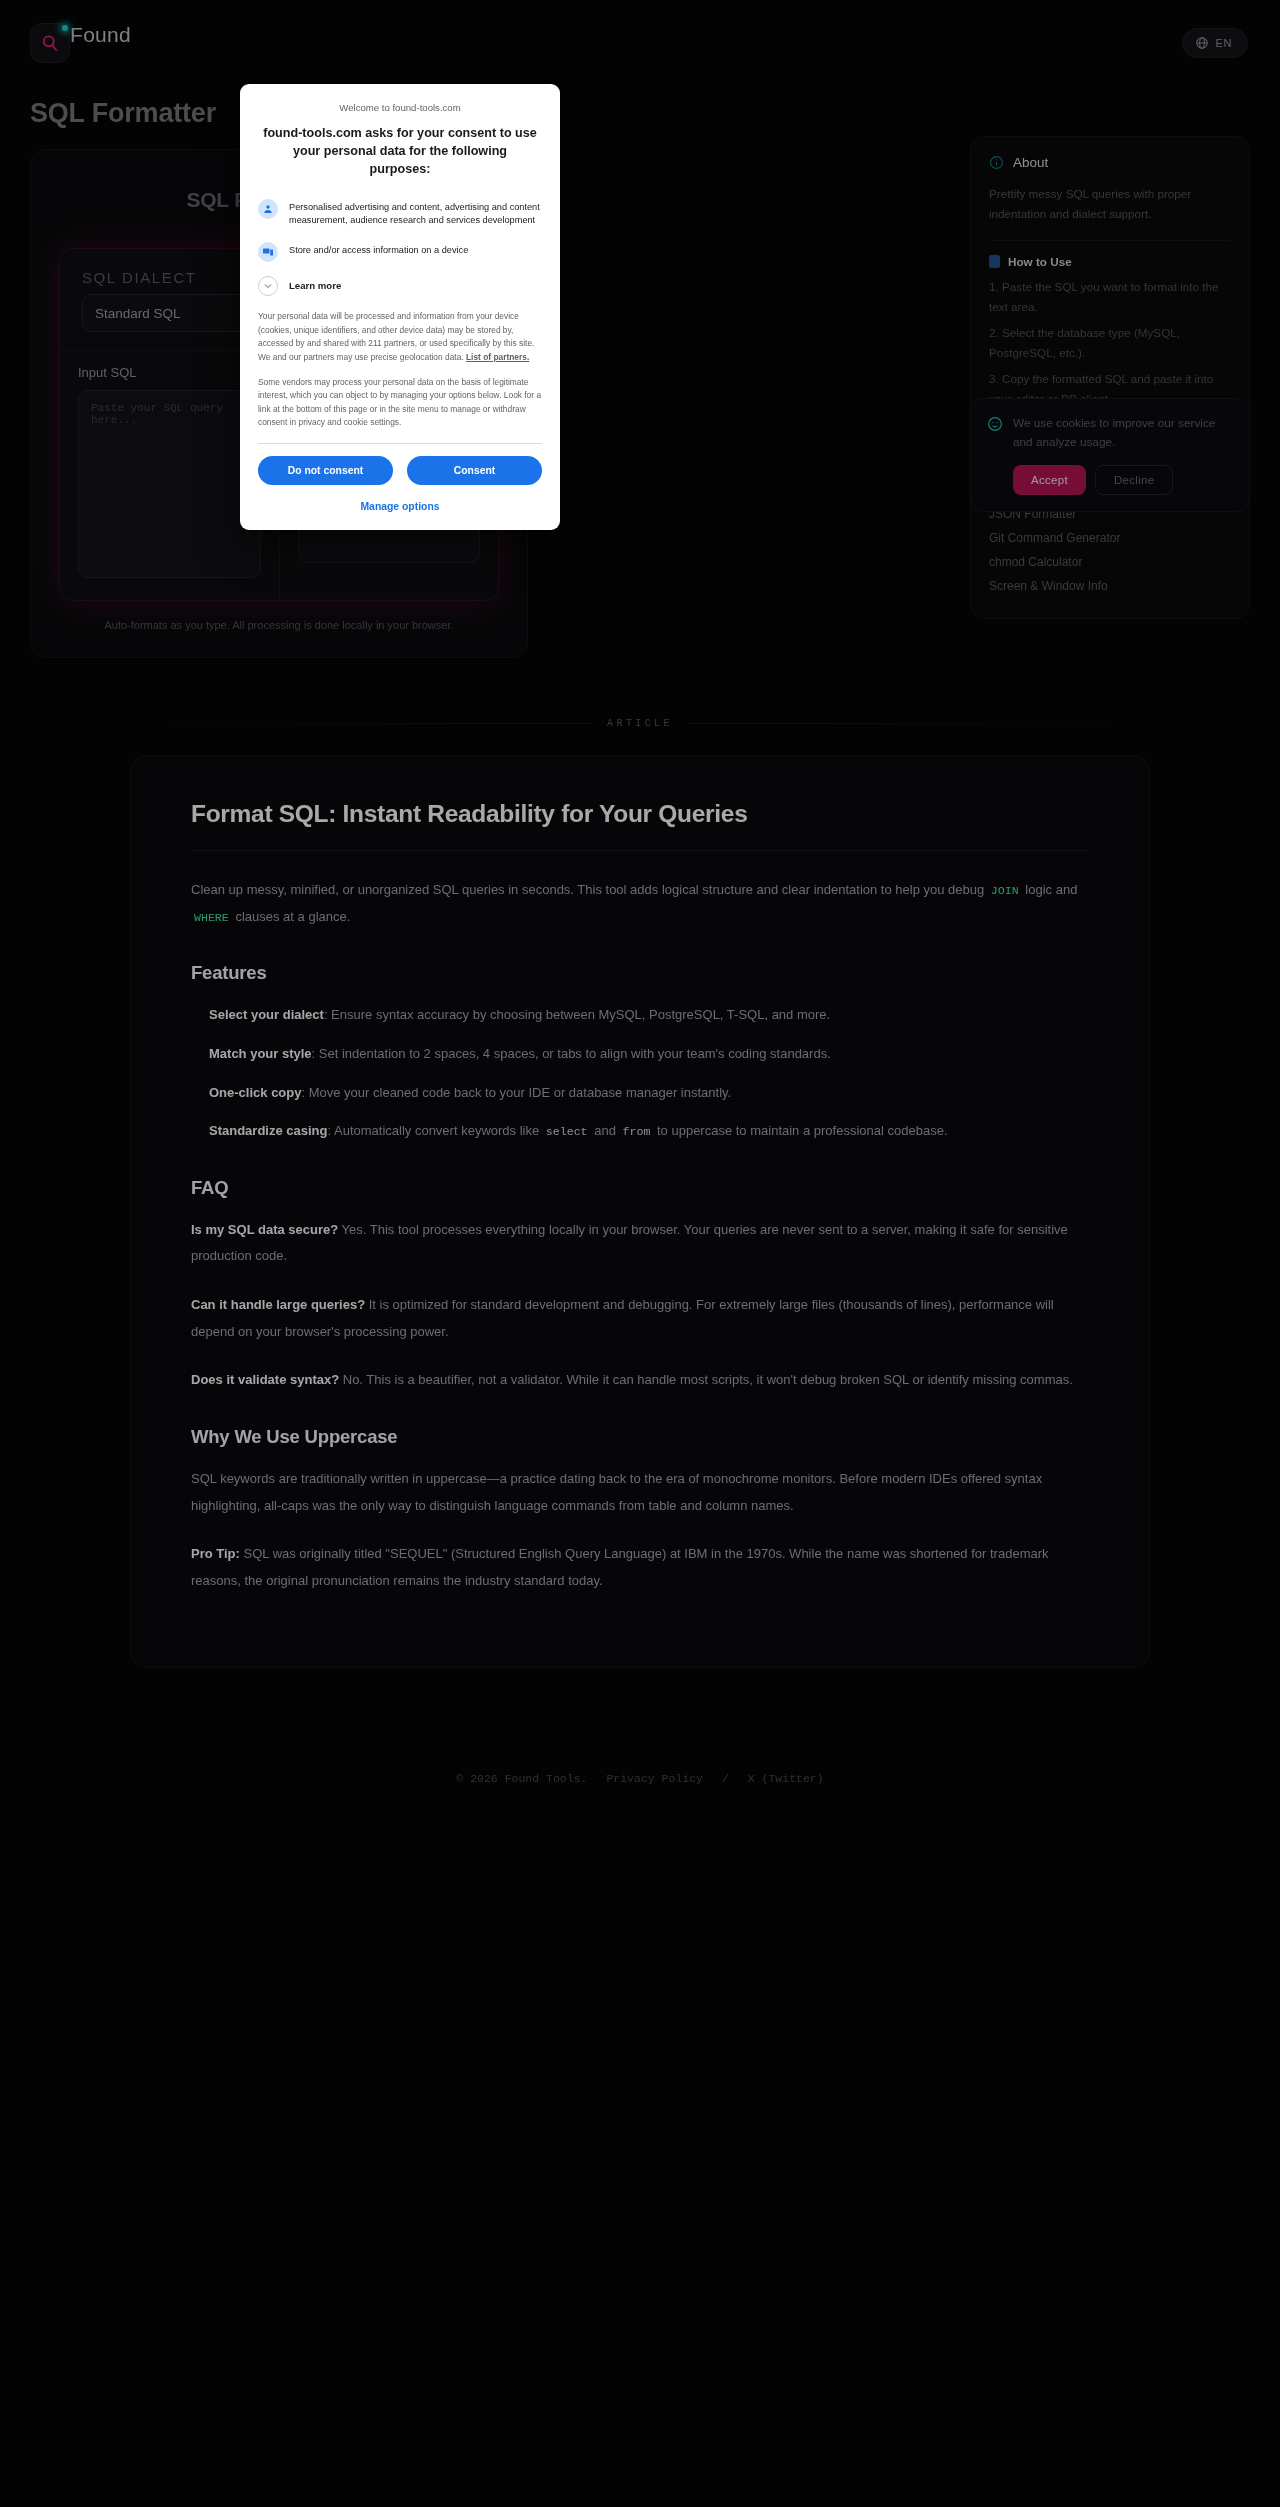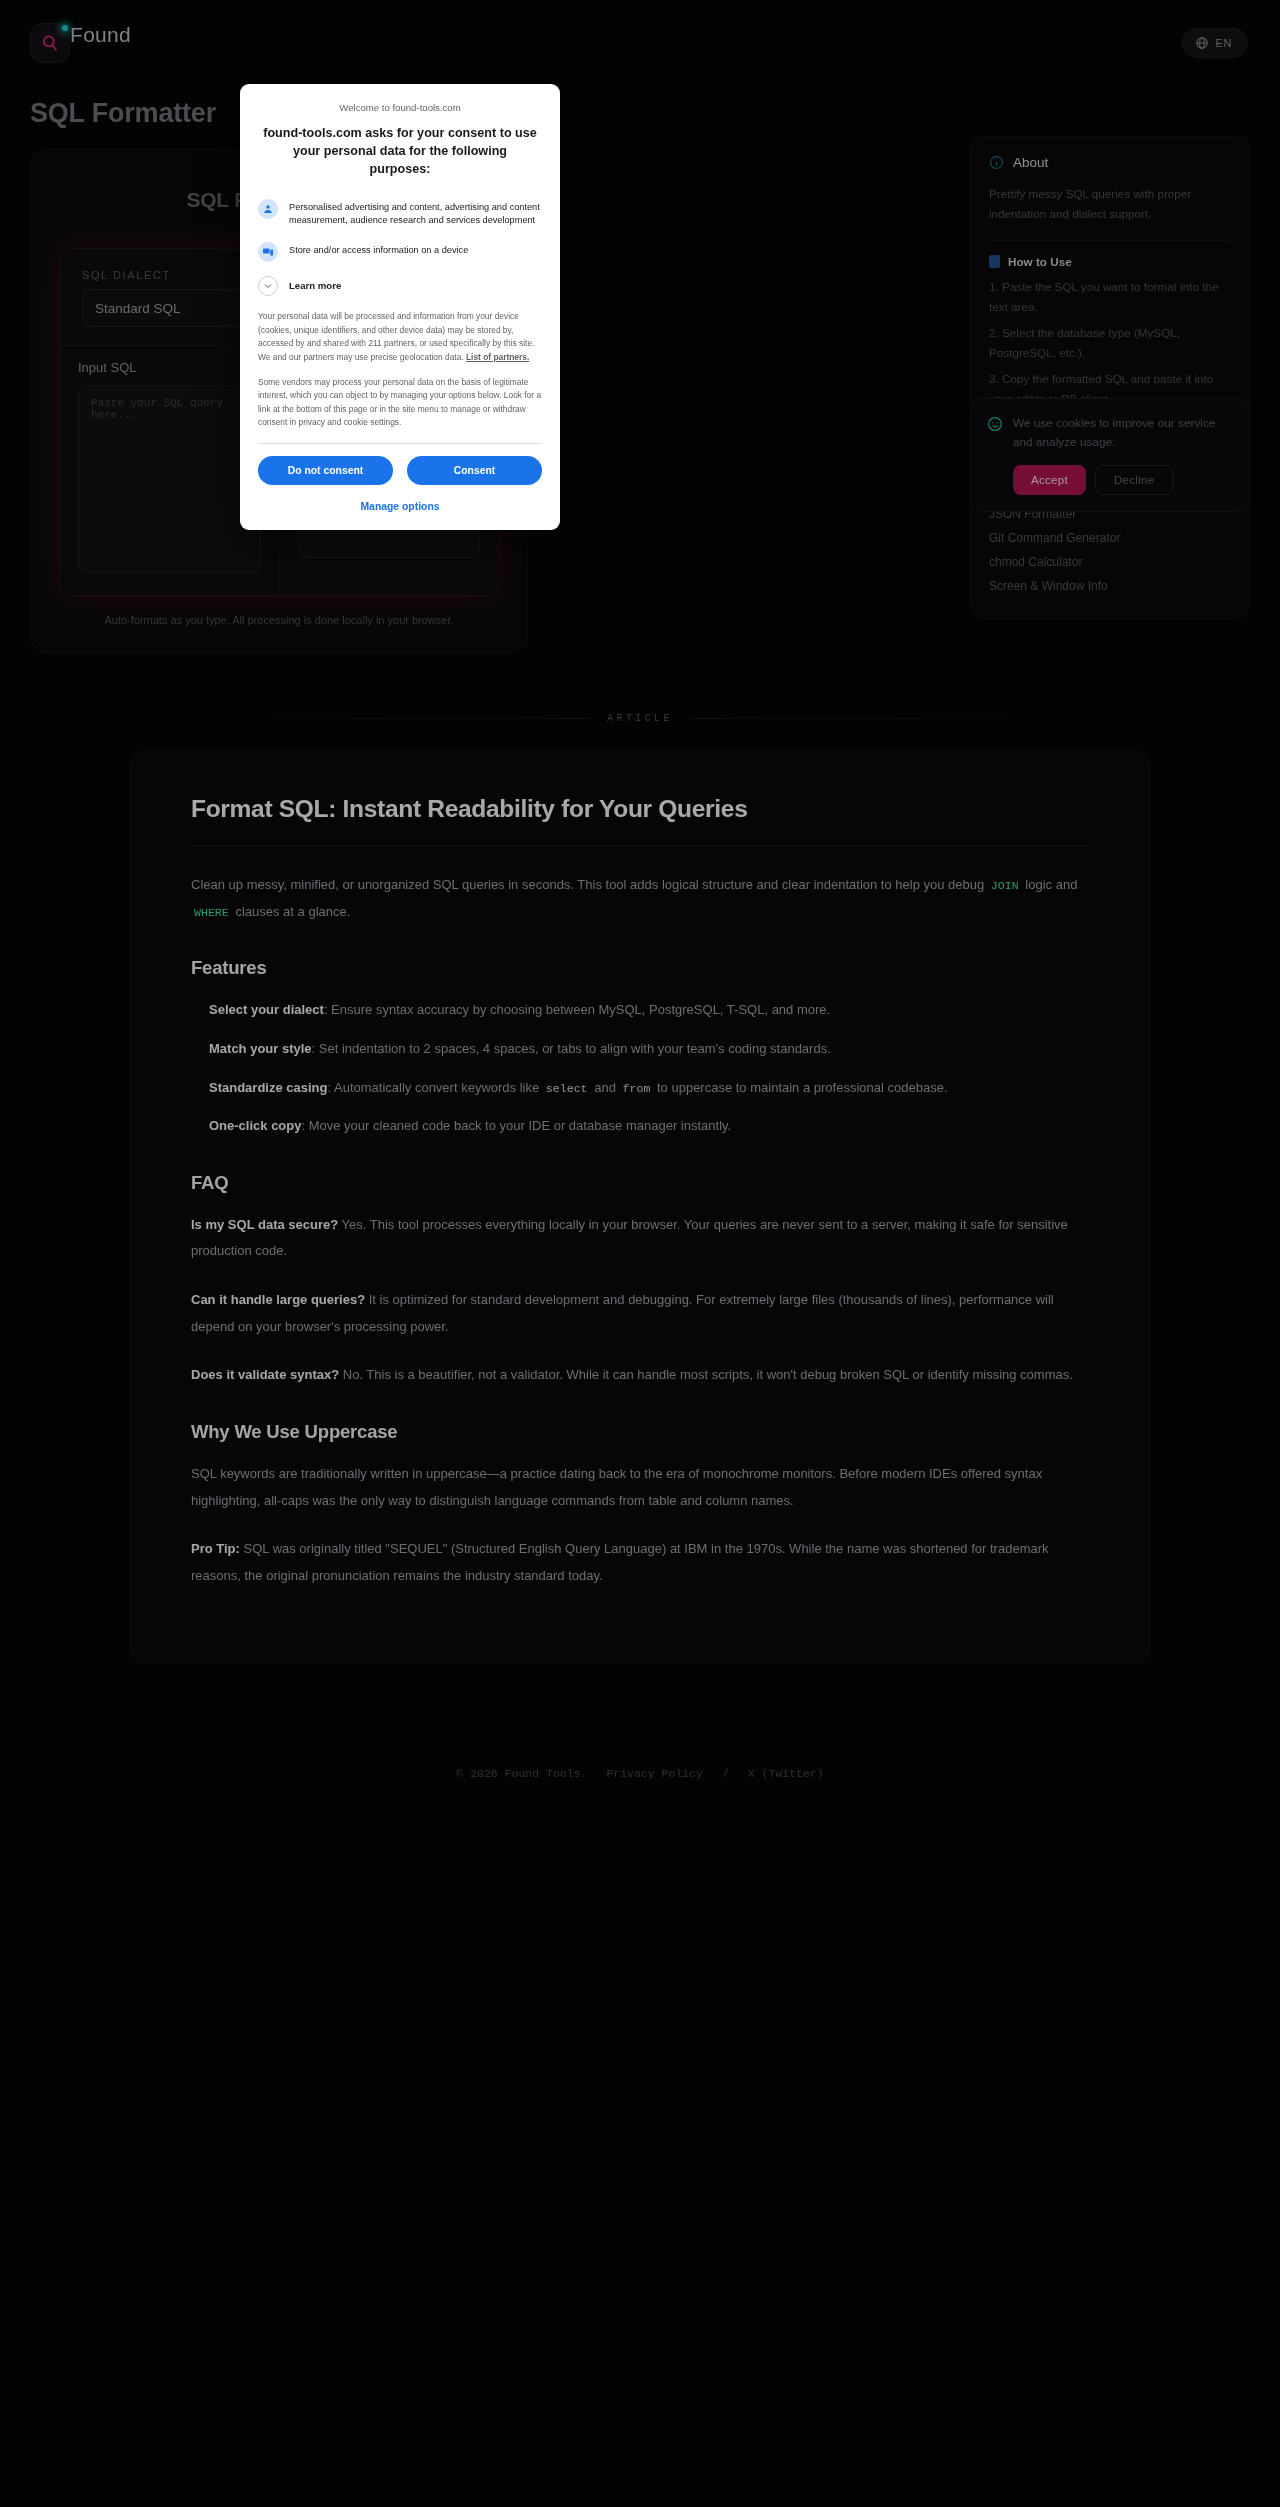--- a/index.html
+++ b/index.html
@@ -76,21 +76,21 @@
     background: #0d0d10;
     box-shadow: 0 0 34px -6px rgba(200,20,90,.30);
     overflow: hidden;
   }
   .controls-row {
     display: flex; gap: 22px;
     padding: 20px 22px 18px;
   }
   .control-group { flex: 1; min-width: 0; }
   .control-label {
-    font-size: 11px; letter-spacing: 1.6px;
+    font-size: 15px; letter-spacing: 1.6px;
     color: #55555c; margin-bottom: 8px; text-transform: uppercase;
   }
   .select-box {
     height: 38px; border-radius: 9px;
     background: #111114; border: 1px solid #232329;
     display: flex; align-items: center; justify-content: space-between;
     padding: 0 12px; color: #97979e; font-size: 13.5px;
   }
   .select-box svg { width: 13px; height: 13px; opacity: .6; }
   .io-divider { border-top: 1px solid #18181c; }
@@ -415,28 +415,28 @@
     </p>
 
     <h3 class="art-h2">Features</h3>
     <p class="art-li">
       <b>Select your dialect</b><span>: Ensure syntax accuracy by choosing between MySQL, PostgreSQL, T-SQL, and more.</span>
     </p>
     <p class="art-li">
       <b>Match your style</b><span>: Set indentation to 2 spaces, 4 spaces, or tabs to align with your team's coding standards.</span>
     </p>
     <p class="art-li">
+      <b>One-click copy</b><span>: Move your cleaned code back to your IDE or database manager instantly.</span>
+    </p>
+    <p class="art-li">
       <b>Standardize casing</b><span>: Automatically convert keywords like</span>
       <code class="kw2">select</code>
       <span>and</span>
       <code class="kw2">from</code>
       <span>to uppercase to maintain a professional codebase.</span>
-    </p>
-    <p class="art-li">
-      <b>One-click copy</b><span>: Move your cleaned code back to your IDE or database manager instantly.</span>
     </p>
 
     <h3 class="art-h2">FAQ</h3>
     <p class="art-p">
       <b>Is my SQL data secure?</b><span> Yes. This tool processes everything locally in your browser. Your queries are never sent to a server, making it safe for sensitive production code.</span>
     </p>
     <p class="art-p">
       <b>Can it handle large queries?</b><span> It is optimized for standard development and debugging. For extremely large files (thousands of lines), performance will depend on your browser's processing power.</span>
     </p>
     <p class="art-p">

